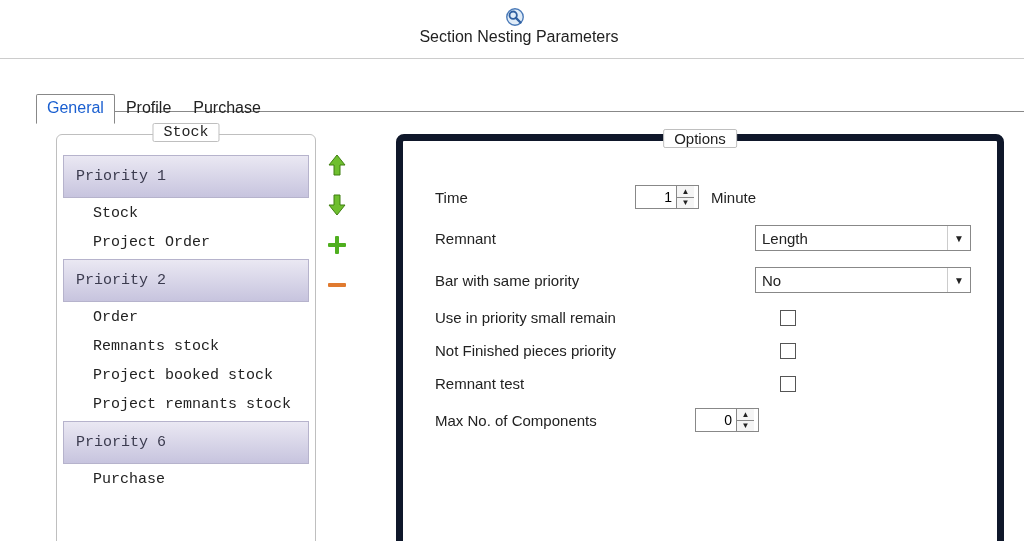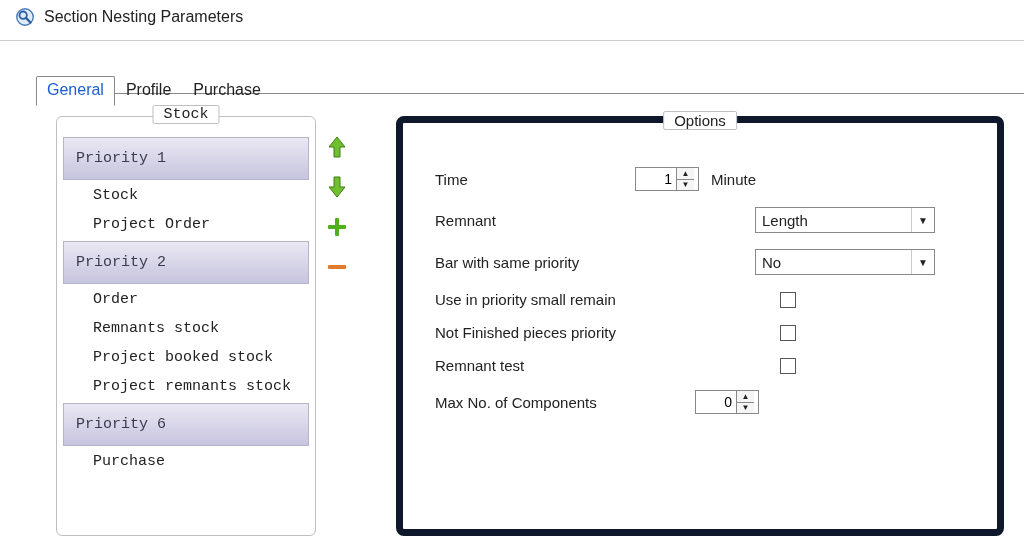--- a/index.html
+++ b/index.html
@@ -4,20 +4,21 @@
 <style>
   * { box-sizing: border-box; }
   html, body { margin: 0; padding: 0; font-family: "Segoe UI", Tahoma, sans-serif; font-size: 15px; color: #222; }
   body { background: #fff; width: 1024px; height: 541px; overflow: hidden; }
 
   
   .header {
     display: flex; align-items: center;
     padding: 6px 0 12px 14px;
     border-bottom: 1px solid #ccc;
+    flex-direction: column;
   }
   .header .app-icon { width: 22px; height: 22px; margin-right: 8px; }
   .header .title { font-size: 16px; }
 
   
   .tabs {
     margin: 22px 0 0 36px;
     display: flex;
     align-items: flex-end;
   }
@@ -113,21 +114,21 @@
   .spinbox input {
     border: none; width: 40px; text-align: right; padding-right: 4px;
     font-family: inherit; font-size: 14px; outline: none;
   }
   .spin-btns { display:flex; flex-direction:column; border-left:1px solid #888; width:18px; }
   .spin-btns div { flex:1; display:flex; align-items:center; justify-content:center; font-size:8px; cursor:pointer; background:#f5f5f5; border-bottom:1px solid #888; }
   .spin-btns div:last-child{border-bottom:none;}
   .after-label { margin-left: 12px; }
   .dropdown {
     display: flex; align-items: center;
-    border: 1px solid #888; height: 26px; width: 180px;
+    border: 1px solid #888; height: 26px; width: 216px;
     padding: 0 6px; justify-content: space-between; background:#fff;
     cursor: pointer;
   }
   .dropdown .dd-arrow { font-size: 10px; padding-left:6px; border-left:1px solid #ccc; height:100%; display:flex; align-items:center; }
   .checkbox {
     width: 16px; height: 16px; border: 1px solid #555; background:#fff;
     display:inline-flex; align-items:center; justify-content:center;
     font-size: 12px; cursor:pointer;
   }
   .check-cell { width: 26px; display:flex; justify-content:center; margin-left: 80px; }

